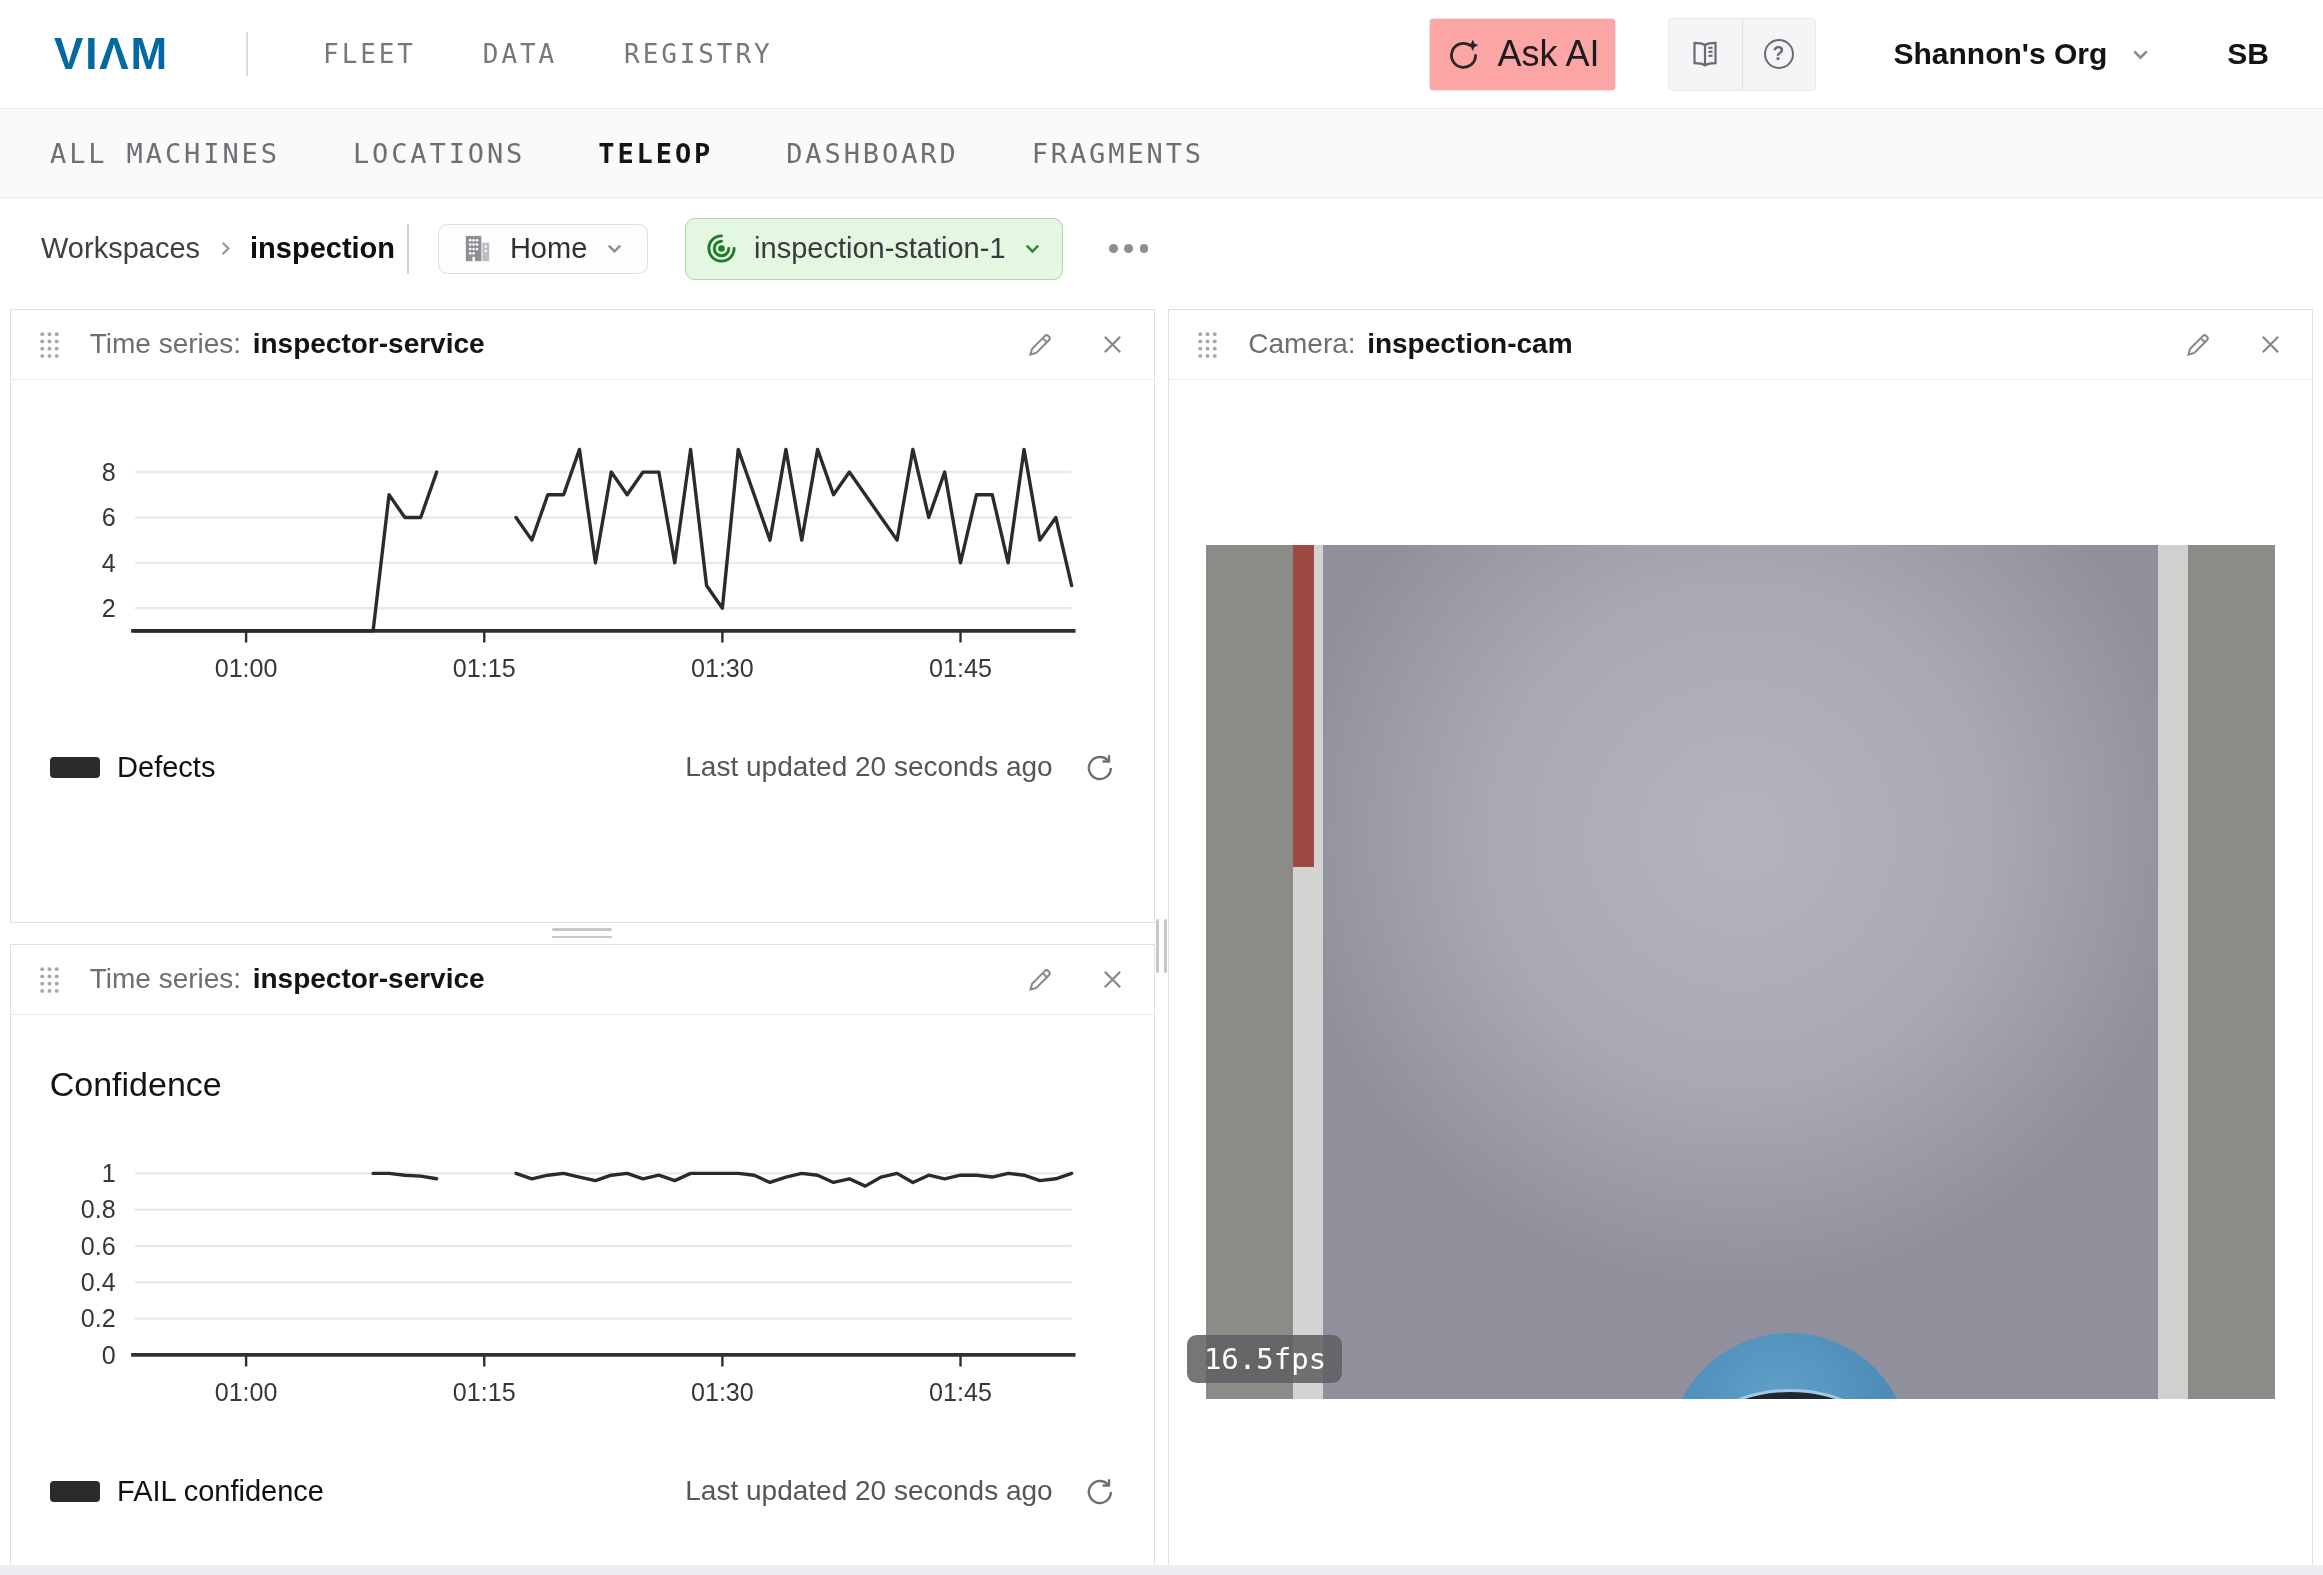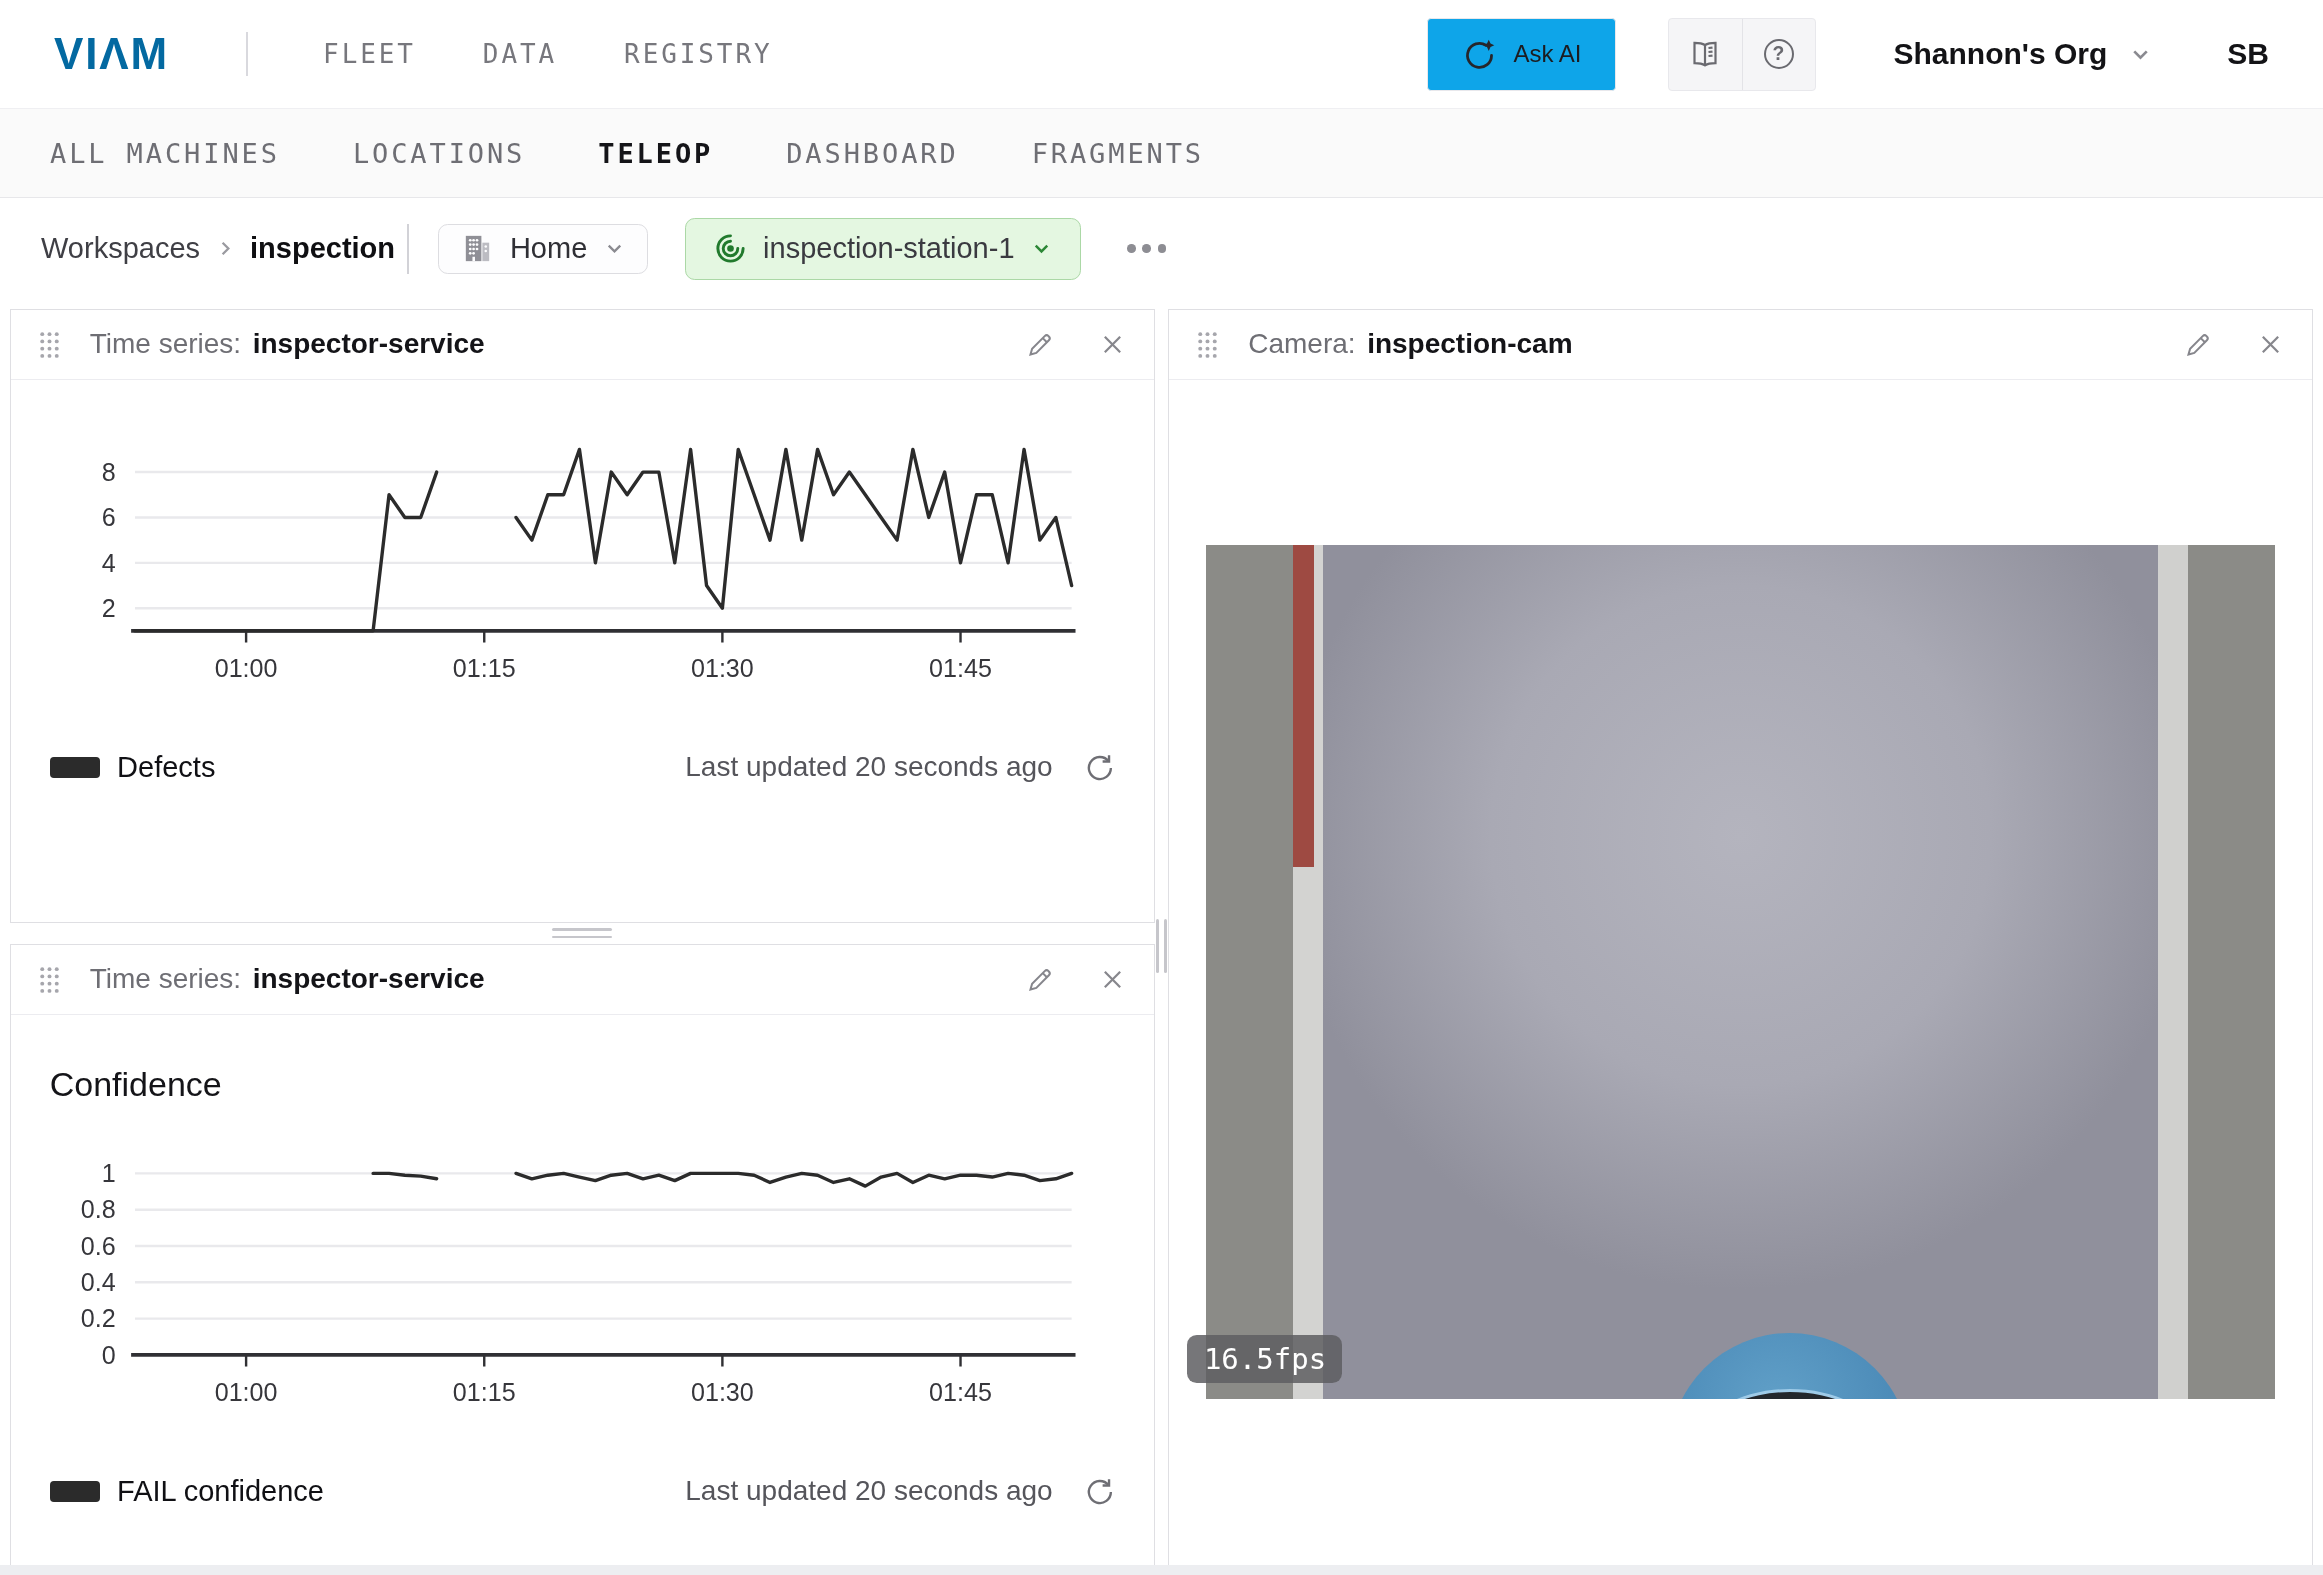--- a/index.html
+++ b/index.html
@@ -6,41 +6,41 @@
   html,body { width:2323px; height:1576px; overflow:hidden; }
   body { background:#fff; font-family:"Liberation Sans",sans-serif; color:#1b1b1f; }
 
   
   .topbar { height:109px; display:flex; align-items:center; padding:0 54px; border-bottom:1px solid #efeff2; background:#fff; }
   .logo { font-size:44px; font-weight:700; letter-spacing:1.9px; color:#0369a1; }
   .logo-divider { width:1.9px; height:44px; background:#d9d9de; margin:0 75px 0 77px; }
   .main-nav { display:flex; gap:67px; }
   .main-nav .nav-item { font-family:"DejaVu Sans Mono",monospace; font-size:26px; letter-spacing:2.9px; color:#77777d; cursor:pointer; }
   .flex-spacer { flex:1; }
-  .ask-ai { height:73px; display:flex; align-items:center; gap:15.4px; padding:0 33px; background:#0ea5e9; border:1px solid #e8e8ec; border-radius:3.9px; font-size:24px; color:#1c1c20; cursor:pointer; }
+  .ask-ai { height:73px; display:flex; align-items:center; gap:15.4px; padding:0 15px; background:#fca5a5; border:1px solid #e8e8ec; border-radius:3.9px; font-size:36px; color:#1c1c20; cursor:pointer; }
   .icon-group { display:flex; height:73px; margin-left:52px; background:#f5f5f7; border:1px solid #e8e8ec; border-radius:3.9px; }
   .icon-cell { width:73px; display:flex; align-items:center; justify-content:center; cursor:pointer; }
   .icon-cell + .icon-cell { border-left:1px solid #e3e3e7; }
   .help-badge { width:30px; height:30px; border:2.3px solid #6a6a70; border-radius:50%; display:flex; align-items:center; justify-content:center; font-size:19.3px; font-weight:700; color:#6a6a70; }
   .org-switcher { margin-left:78px; display:flex; align-items:center; gap:21px; font-size:30px; font-weight:700; color:#131316; cursor:pointer; }
   .avatar { margin-left:74px; font-size:30px; font-weight:700; color:#131316; cursor:pointer; }
 
   
   .tabs { height:89px; background:#fafafa; border-bottom:1px solid #e7e7ea; display:flex; align-items:center; padding:0 50px; gap:73px;text-align:center; }
   .tab { font-family:"DejaVu Sans Mono",monospace; font-size:27px; letter-spacing:2.9px; color:#6e6e74; cursor:pointer; }
   .tab.active { color:#141418; font-weight:700; }
 
   
   .toolbar { height:101px; display:flex; align-items:center; padding:0 39px 0 41px; background:#fff; }
   .crumb-root { font-size:29px; color:#3f3f45; cursor:pointer; }
   .crumb-chev { margin:0 13.5px; display:flex; }
   .crumb-current { font-size:29px; font-weight:700; color:#0f0f12; cursor:text; }
   .crumb-divider { width:1.9px; height:50px; background:#d2d2d7; margin:0 29px 0 11.6px; }
   .btn-home { height:50px; display:flex; align-items:center; gap:15.4px; padding:0 21px; background:#fdfdfe; border:1.9px solid #dddde1; border-radius:9.7px; font-size:29px; color:#2f2f35; cursor:pointer; }
-  .machine-pill { height:62px; display:flex; align-items:center; gap:15.4px; padding:0 27px; margin-left:37px; background:#e4f7e1; border:1.9px solid #abd8a6; border-radius:9.7px; font-size:29px; color:#3a3a40; cursor:pointer; }
+  .machine-pill { height:62px; display:flex; align-items:center; gap:15.4px; padding:0 18px; margin-left:37px; background:#e4f7e1; border:1.9px solid #abd8a6; border-radius:9.7px; font-size:29px; color:#3a3a40; cursor:pointer; }
   .btn-add { height:68px; display:flex; align-items:center; gap:17.4px; padding:0 29px; margin-left:auto; background:#232327; color:#fff; font-size:29px; border:none; cursor:pointer; }
   .more-btn { display:flex; gap:6.8px; margin:0 13.5px 0 42px; padding:9.7px 3.9px; cursor:pointer; }
   .more-btn i { width:8.7px; height:8.7px; border-radius:50%; background:#8d8d93; }
 
   
   .board { display:flex; padding:9.7px 9.7px 0; align-items:flex-start; }
   .col-left { width:1145px; flex:none; }
   .widget { background:#fff; border:1px solid #dfdfe3; }
   .w-head { height:70px; display:flex; align-items:center; padding:0 27px; border-bottom:1px solid #ececf0; }
   .drag { margin-right:29px; display:flex; cursor:grab; }

